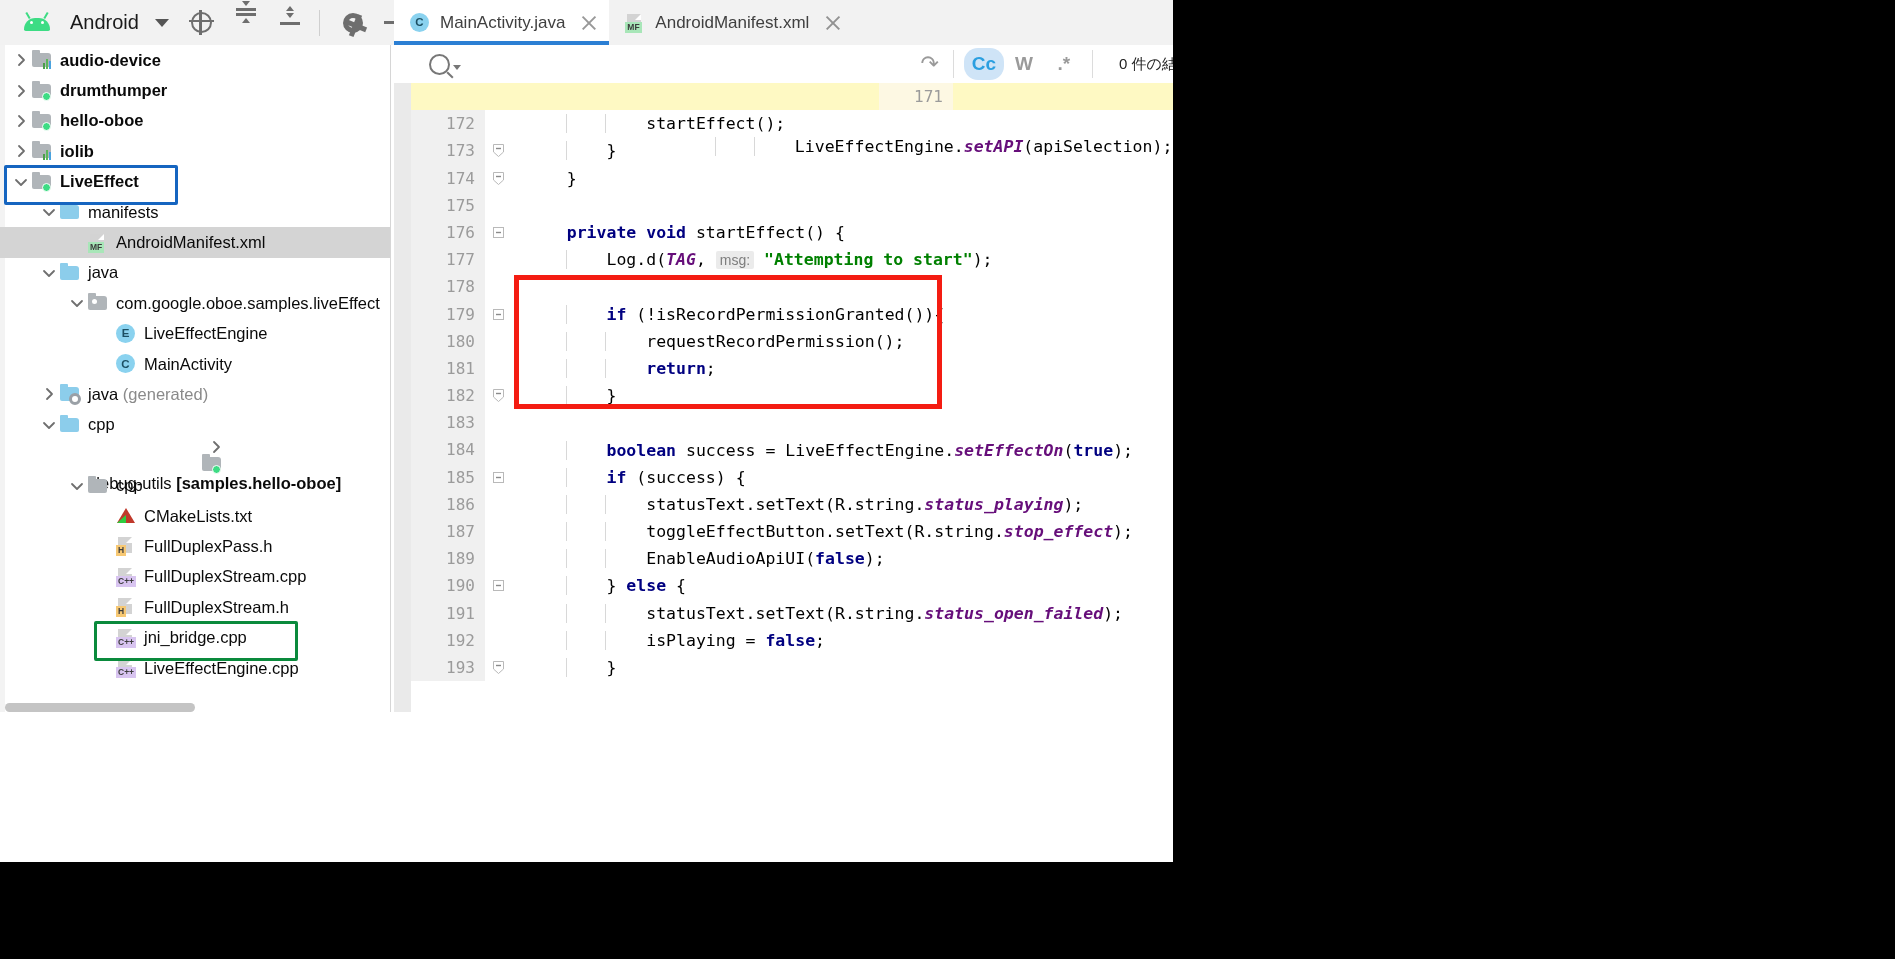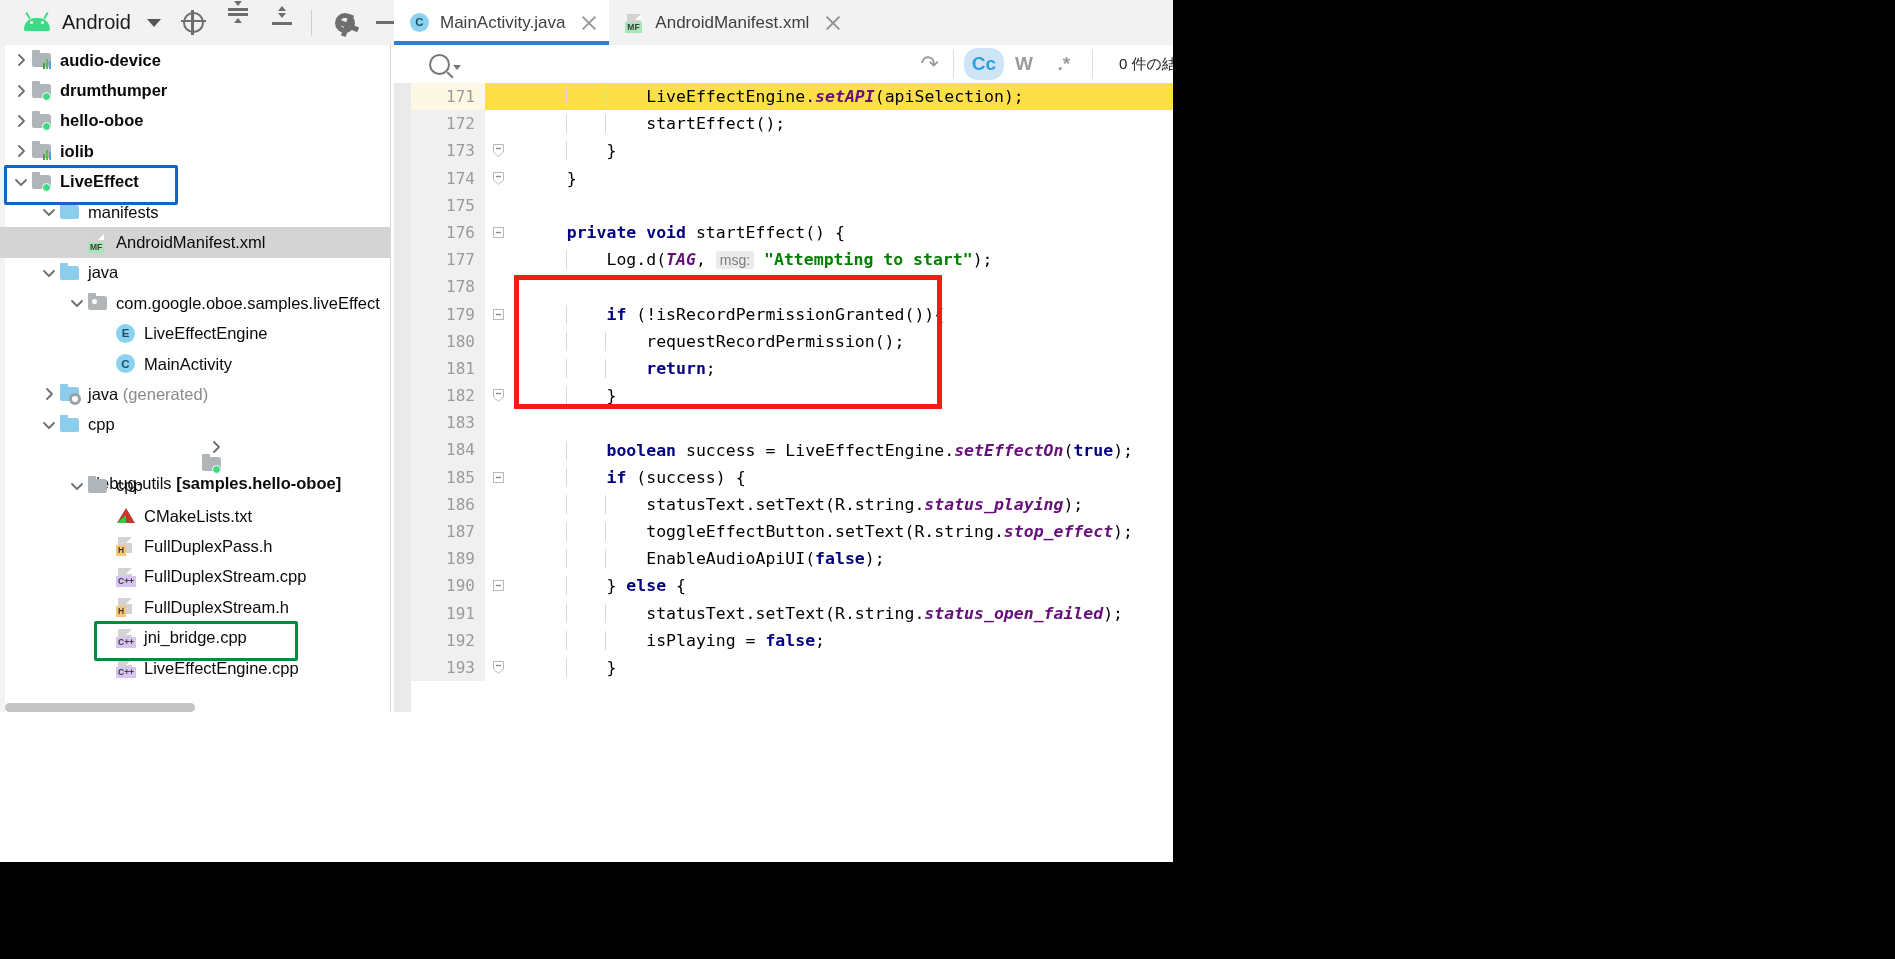--- a/index.html
+++ b/index.html
@@ -24,21 +24,21 @@
     box-sizing:border-box;padding-left:24px;
   }
   .andr-logo{width:26px;height:17px;position:relative;flex:0 0 auto;}
   .andr-logo .body{position:absolute;left:0;bottom:0;width:26px;height:13px;
      background:#3ddc84;border-radius:13px 13px 2px 2px;}
   .andr-logo .eye{position:absolute;width:3px;height:3px;border-radius:50%;background:#fff;top:3px;}
   .andr-logo .eye.l{left:6px;} .andr-logo .eye.r{right:6px;}
   .andr-logo .ant{position:absolute;width:2px;height:7px;background:#3ddc84;top:-2px;}
   .andr-logo .ant.l{left:3px;transform:rotate(-30deg);}
   .andr-logo .ant.r{right:3px;transform:rotate(30deg);}
-  #proj-title{font-size:20px;color:#1a1a1a;margin-left:12px;}
+  #proj-title{font-size:20px;color:#1a1a1a;margin-left:20px;}
   .tri-down{width:0;height:0;border-left:7px solid transparent;border-right:7px solid transparent;
      border-top:8px solid #555;margin-left:16px;}
   .tb-ico{width:22px;height:22px;position:relative;margin-left:22px;flex:0 0 auto;}
   .tb-sep{width:1px;height:26px;background:#cfcfcf;margin-left:18px;}
   .minus{width:22px;height:3px;background:#6e6e6e;margin-left:20px;}
 
   
   .ico-target{border:2.4px solid #6e6e6e;border-radius:50%;width:17px;height:17px;}
   .ico-target:before,.ico-target:after{content:"";position:absolute;background:#6e6e6e;}
   .ico-target:before{left:6.3px;top:-4px;width:2.4px;height:25px;}
@@ -117,21 +117,21 @@
      font-size:19px;font-weight:bold;color:#9a9a9a;border-radius:14px;}
   .togg.on{background:#cfe4f7;color:#2b9fe0;}
   .fsep{width:1px;height:28px;background:#dcdcdc;}
   .resn{font-size:15px;color:#222;}
   .arw{font-size:23px;color:#8d8d8d;}
 
   
   #code-wrap{position:absolute;left:394px;top:83px;width:1027px;height:629px;background:#fff;overflow:hidden;}
   #gutter{position:absolute;left:0;top:0;width:17px;height:629px;background:#eaeaea;}
   .cline{height:27.2px;display:flex;align-items:center;white-space:pre;font-family:"DejaVu Sans Mono",monospace;font-size:16.5px;}
-  .cline.hlrow{background:#fde047;}
+  .cline.hlrow{background:#fef9c3;flex-direction:column;}
   .ln{width:74px;text-align:right;padding-right:10px;color:#9b9b9b;font-size:16px;
      box-sizing:border-box;flex:0 0 auto;background:#f0f0f0;height:27.2px;line-height:27.2px;font-family:"DejaVu Sans Mono",monospace;}
   .cline.hlrow .ln{background:#fdf8e3;}
   .fold{width:26px;flex:0 0 auto;display:flex;align-items:center;justify-content:center;height:27.2px;}
   .ctext{padding-left:16px;flex:1 1 auto;position:relative;}
   .kw{color:#000080;font-weight:bold;}
   .pl{color:#000000;}
   .str{color:#008000;font-weight:bold;}
   .fld{color:#660e7a;font-style:italic;font-weight:bold;}
   .mth{color:#000000;}

